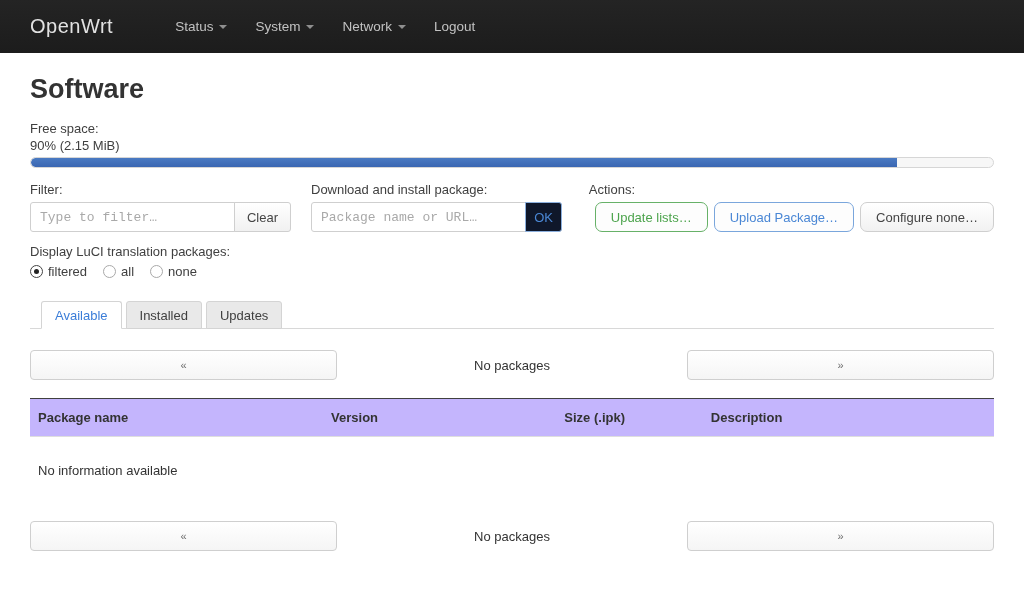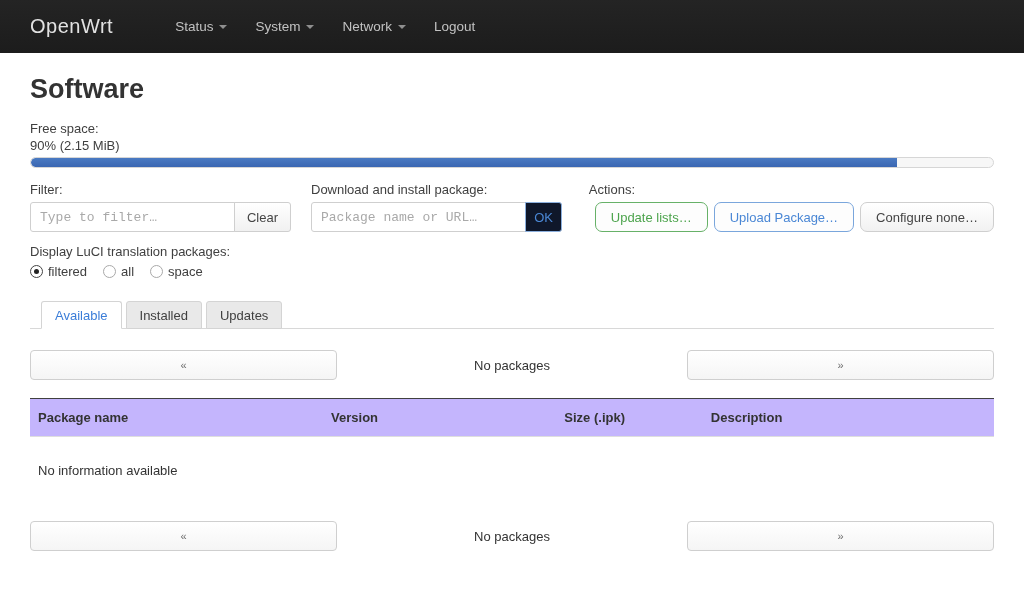--- a/index.html
+++ b/index.html
@@ -271,21 +271,21 @@
       <span class="radio-option">
         <span class="radio-circle checked"></span>
         <span class="radio-label">filtered</span>
       </span>
       <span class="radio-option">
         <span class="radio-circle"></span>
         <span class="radio-label">all</span>
       </span>
       <span class="radio-option">
         <span class="radio-circle"></span>
-        <span class="radio-label">space</span>
+        <span class="radio-label">none</span>
       </span>
     </div>
   </div>
 
   <div class="tabs">
     <div class="tab active">Available</div>
     <div class="tab">Installed</div>
     <div class="tab">Updates</div>
   </div>
 

